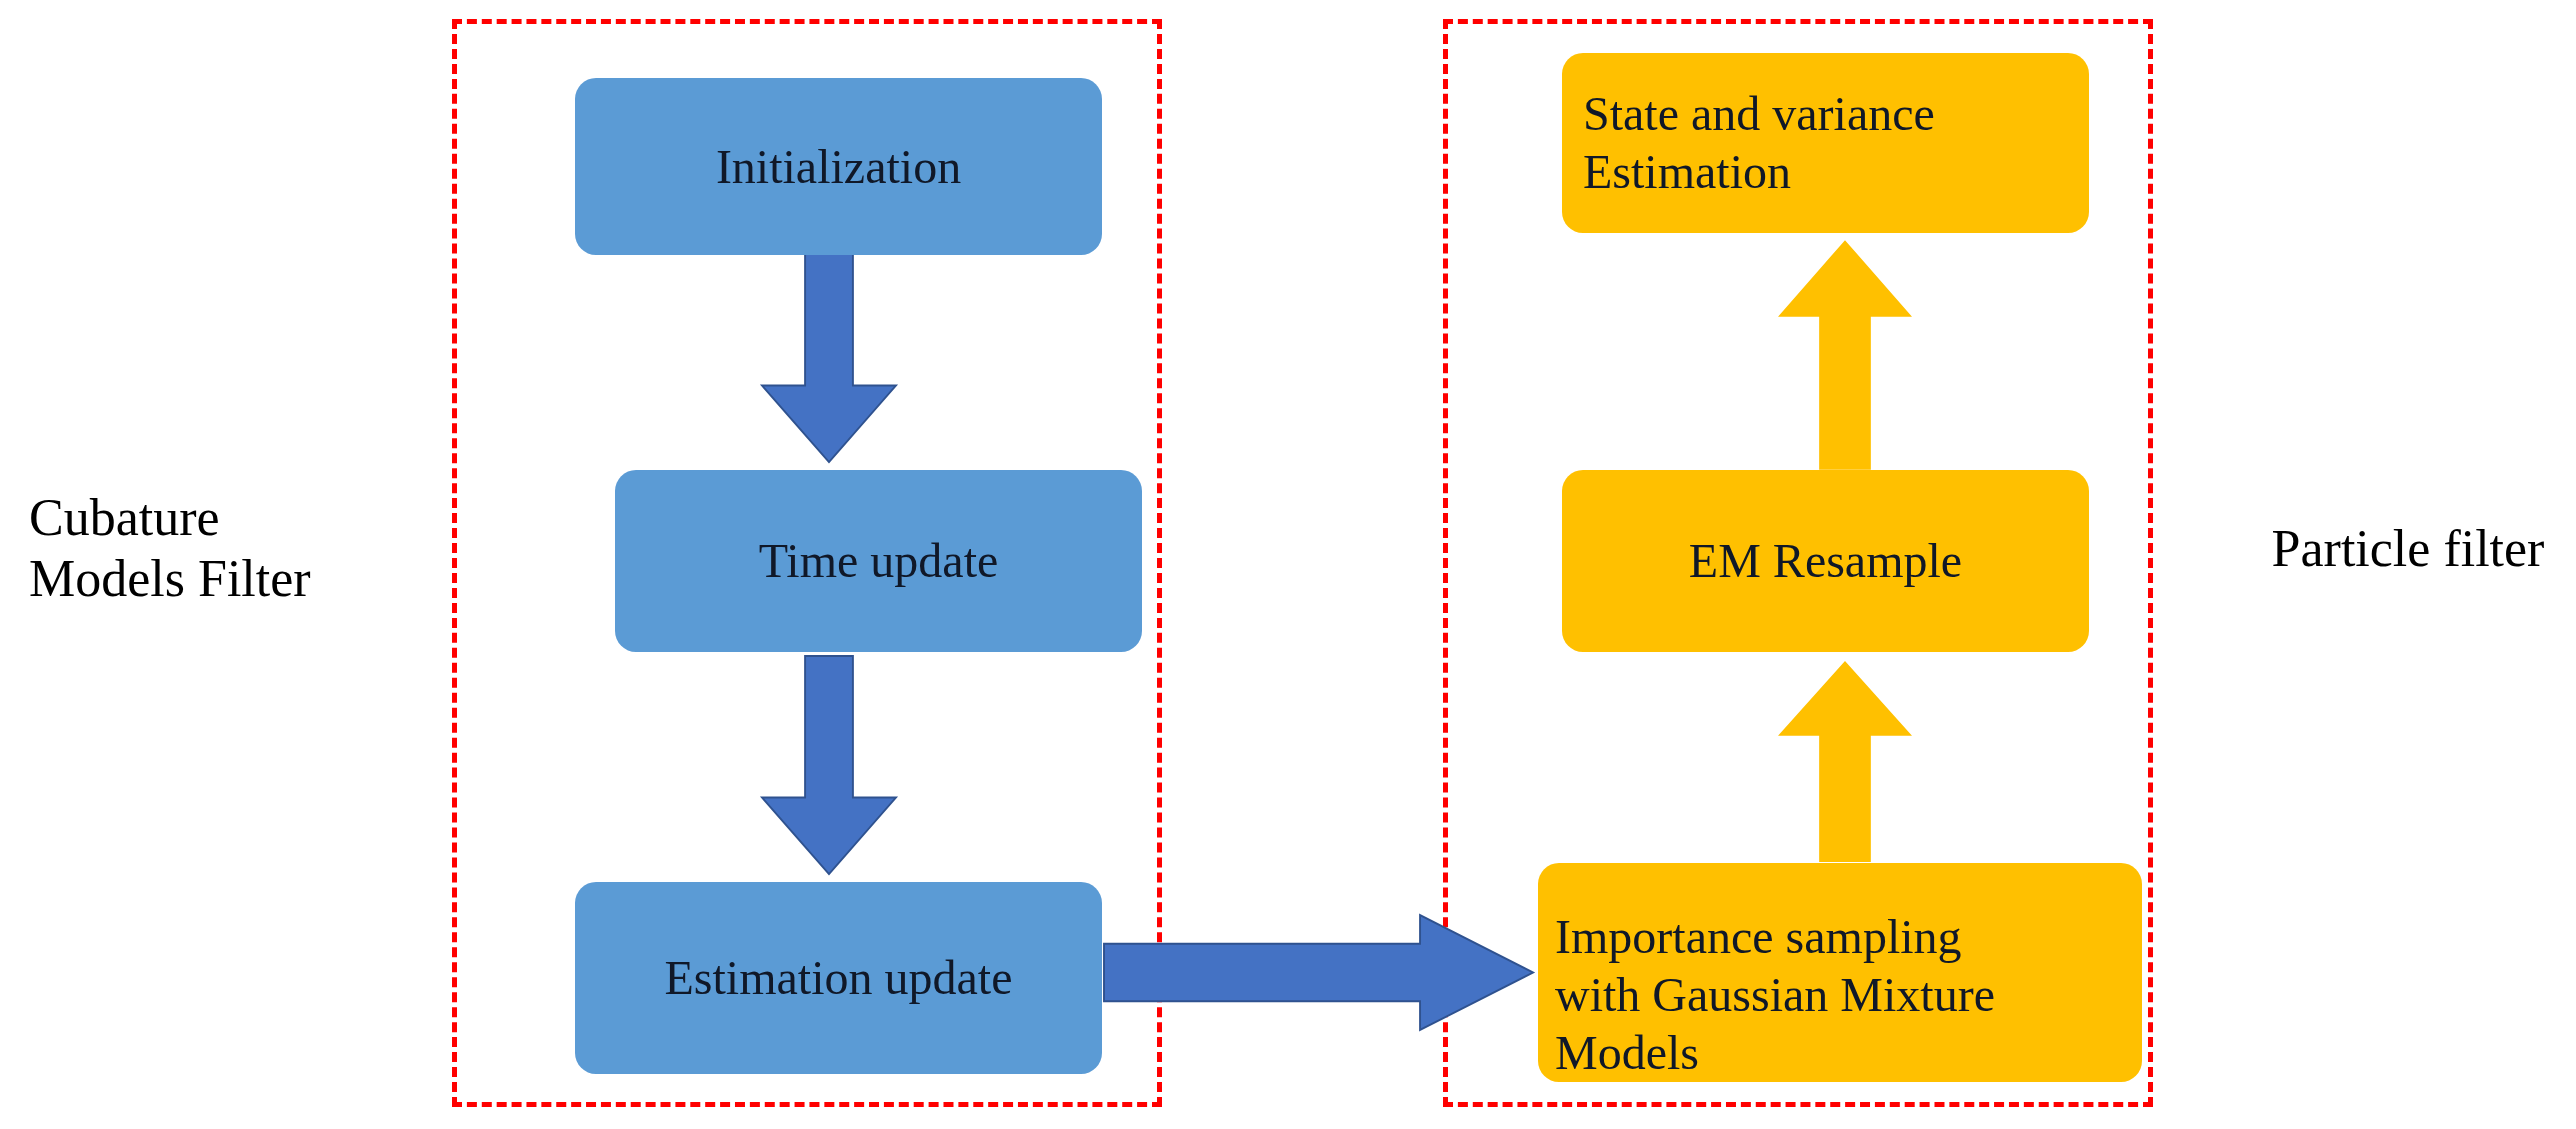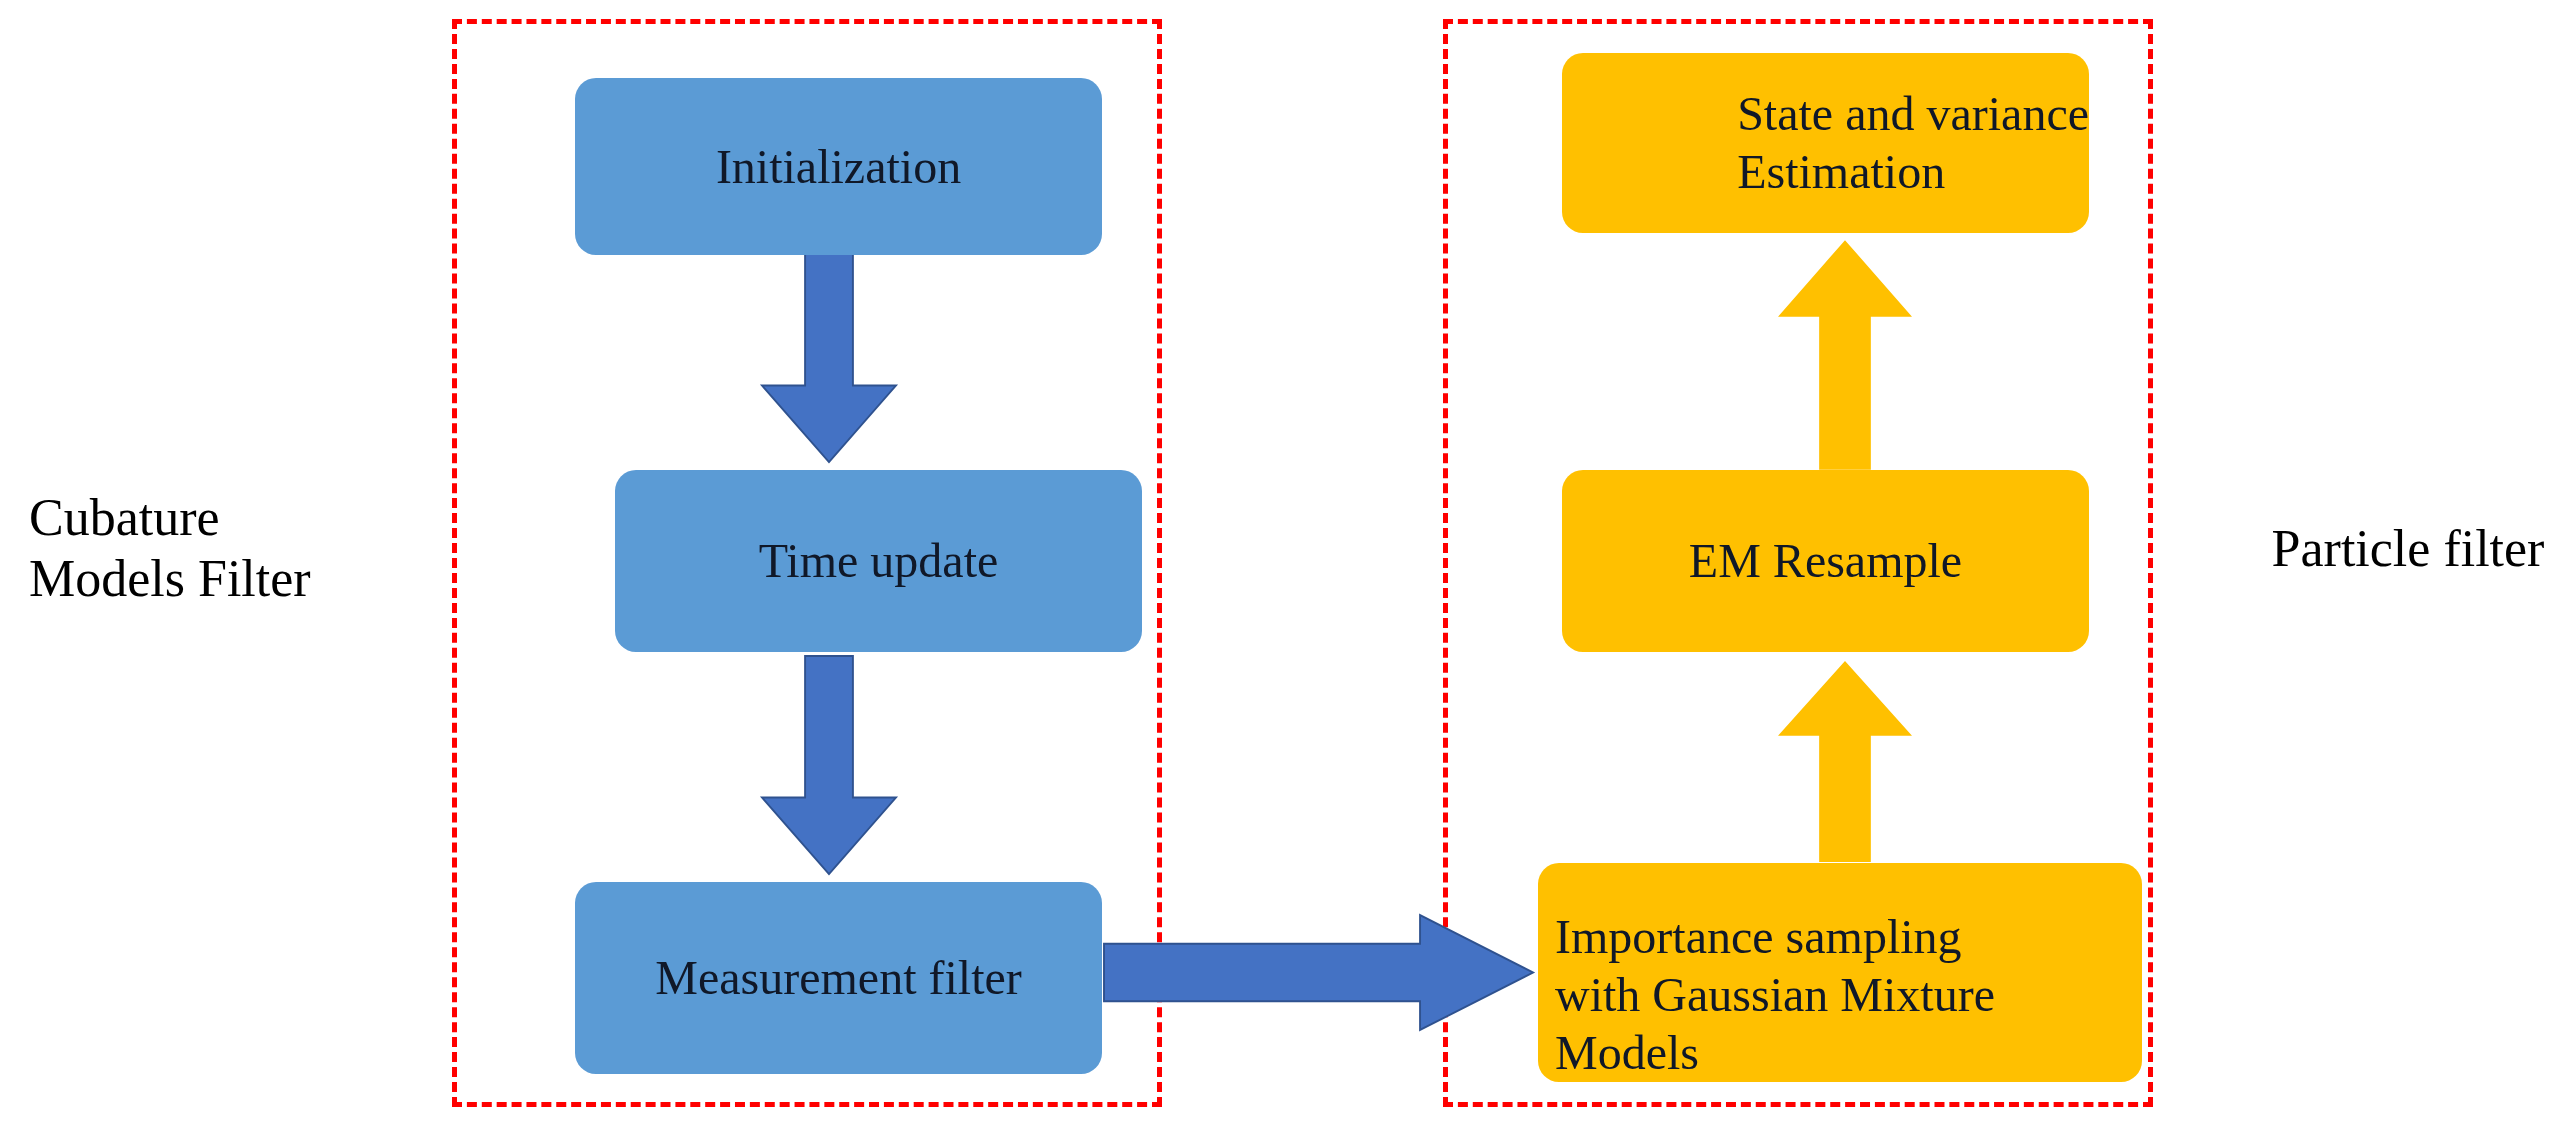--- a/index.html
+++ b/index.html
@@ -67,21 +67,21 @@
   .node-orange { background: #FFC000; }
 
   .node-text { display: block; white-space: pre-line; }
 
   
   #node-init        { left: 575px;  top: 78px;  width: 527px; height: 177px; }
   #node-time        { left: 575px;  top: 470px; width: 527px; height: 182px; margin-left: 40px; }
   #node-measurement { left: 575px;  top: 882px; width: 527px; height: 192px; }
 
   
-  #node-estimation  { left: 1562px; top: 53px;  width: 527px; height: 180px; justify-content: flex-end; }
+  #node-estimation  { left: 1562px; top: 53px;  width: 527px; height: 180px; }
   #node-em          { left: 1562px; top: 470px; width: 527px; height: 182px; }
   #node-importance  { left: 1538px; top: 863px; width: 604px; height: 219px;
                       align-items: flex-end; padding-top: 9.6px; padding-left: 17px; }
 
   
   .arrow-svg {
     position: absolute;
     z-index: 8;
     overflow: visible;
   }
@@ -107,21 +107,21 @@
 
   <div id="node-init" class="node node-blue centered">
     <span class="node-text">Initialization</span>
   </div>
 
   <div id="node-time" class="node node-blue centered">
     <span class="node-text">Time update</span>
   </div>
 
   <div id="node-measurement" class="node node-blue centered">
-    <span class="node-text">Measurement filter</span>
+    <span class="node-text">Estimation update</span>
   </div>
 
   <div id="node-estimation" class="node node-orange left-text">
     <span class="node-text">State and variance
 Estimation</span>
   </div>
 
   <div id="node-em" class="node node-orange centered">
     <span class="node-text">EM Resample</span>
   </div>

